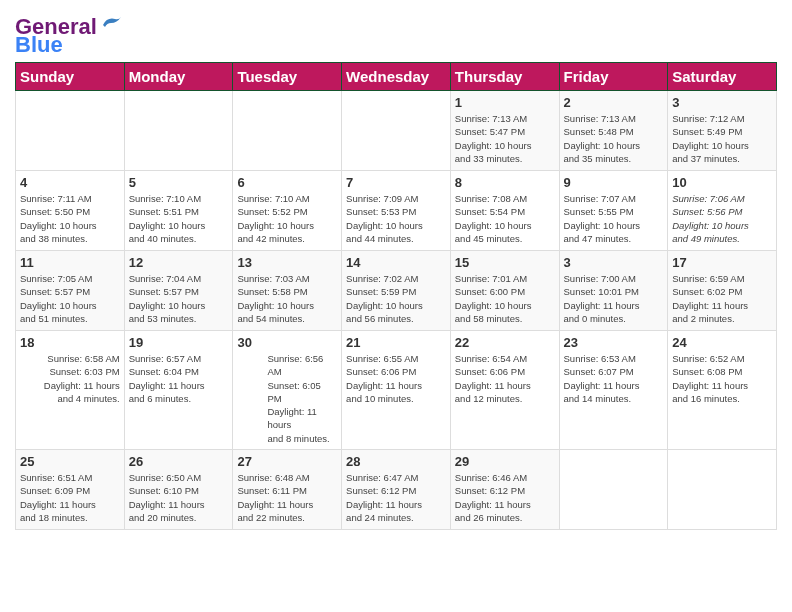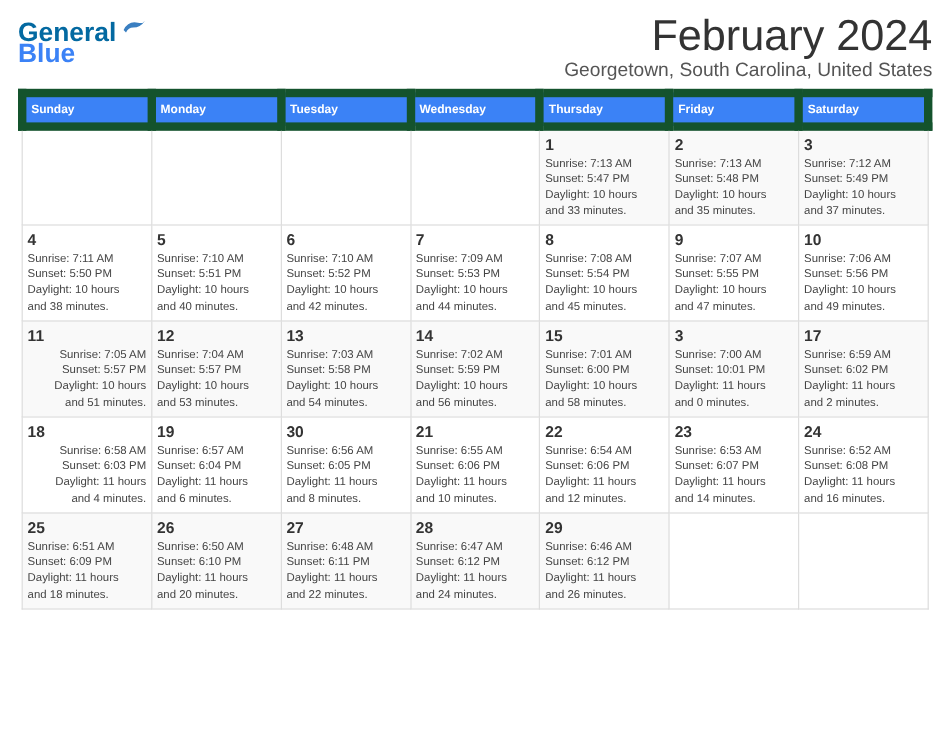--- a/index.html
+++ b/index.html
@@ -21,47 +21,47 @@
       flex-direction: column;
       align-items: flex-start;
       margin-top: 6px;
     }
     .logo-text {
       font-size: 22px;
       font-weight: bold;
       color: #333;
       line-height: 1;
     }
-    .logo-text span { color: #0369a1; }
+    .logo-text span { color: #701a75; }
     .title-area {
       text-align: right;
     }
     .main-title {
       font-size: 36px;
       font-weight: normal;
       color: #333;
       line-height: 1.1;
     }
     .subtitle {
       font-size: 16px;
       color: #555;
     }
     table {
       width: 100%;
       border-collapse: collapse;
       table-layout: fixed;
     }
     thead tr th {
-      background-color: #3b82f6;
+      background-color: #be185d;
       color: #fff;
-      font-size: 10px;
+      font-size: 15px;
       font-weight: bold;
       padding: 5px 4px;
       text-align: left;
-      border: 7px solid #14532d;
+      border: 1px solid #14532d;
     }
     tbody tr td {
       border: 1px solid #ddd;
       vertical-align: top;
       padding: 4px 4px;
       font-size: 10px;
       color: #333;
       height: 80px;
       background: #fff;
     }
@@ -89,24 +89,20 @@
 <div class="header-area">
   <div class="logo">
     <div style="display:flex; align-items:center;">
       <span class="logo-text"><span>General</span></span>
       <svg width="24" height="18" viewBox="0 0 24 18" style="margin-left:2px; margin-top:-6px;">
         <path d="M4,10 Q8,2 16,4 Q20,5 22,2 Q18,8 12,8 Q8,8 6,12 Z" fill="#3a7fc1"></path>
       </svg>
     </div>
     <span class="logo-text" style="color:#3b82f6; font-size:22px; margin-top:-4px;">Blue</span>
   </div>
-  <div class="title-area">
-    <div class="main-title">February 2024</div>
-    <div class="subtitle">Georgetown, South Carolina, United States</div>
-  </div>
 </div>
 
 <table>
   <thead>
     <tr>
     <th>Sunday</th>
         <th>Monday</th>
         <th>Tuesday</th>
         <th>Wednesday</th>
         <th>Thursday</th>
@@ -180,30 +176,30 @@
         </td>
         <td>
           <div class="day-num">9</div>
           <div class="day-info" style="white-space: pre-line;">Sunrise: 7:07 AM
 Sunset: 5:55 PM
 Daylight: 10 hours
 and 47 minutes.</div>
         </td>
         <td>
           <div class="day-num">10</div>
-          <div class="day-info" style="white-space: pre-line;">Sunrise: 7:06 AM
+          <div class="day-info" style="white-space: pre-line; font-style: italic;">Sunrise: 7:06 AM
 Sunset: 5:56 PM
 Daylight: 10 hours
 and 49 minutes.</div>
         </td>
       </tr>
       <tr>
         <td>
           <div class="day-num">11</div>
-          <div class="day-info" style="white-space: pre-line; text-align: right;">Sunrise: 7:05 AM
+          <div class="day-info" style="white-space: pre-line;">Sunrise: 7:05 AM
 Sunset: 5:57 PM
 Daylight: 10 hours
 and 51 minutes.</div>
         </td>
         <td>
           <div class="day-num">12</div>
           <div class="day-info" style="white-space: pre-line;">Sunrise: 7:04 AM
 Sunset: 5:57 PM
 Daylight: 10 hours
 and 53 minutes.</div>
@@ -254,21 +250,21 @@
         </td>
         <td>
           <div class="day-num">19</div>
           <div class="day-info" style="white-space: pre-line;">Sunrise: 6:57 AM
 Sunset: 6:04 PM
 Daylight: 11 hours
 and 6 minutes.</div>
         </td>
         <td>
           <div class="day-num">30</div>
-          <div class="day-info" style="white-space: pre-line;">Sunrise: 6:56 AM
+          <div class="day-info" style="white-space: pre-line; margin-left: 30px;">Sunrise: 6:56 AM
 Sunset: 6:05 PM
 Daylight: 11 hours
 and 8 minutes.</div>
         </td>
         <td>
           <div class="day-num">21</div>
           <div class="day-info" style="white-space: pre-line;">Sunrise: 6:55 AM
 Sunset: 6:06 PM
 Daylight: 11 hours
 and 10 minutes.</div>

